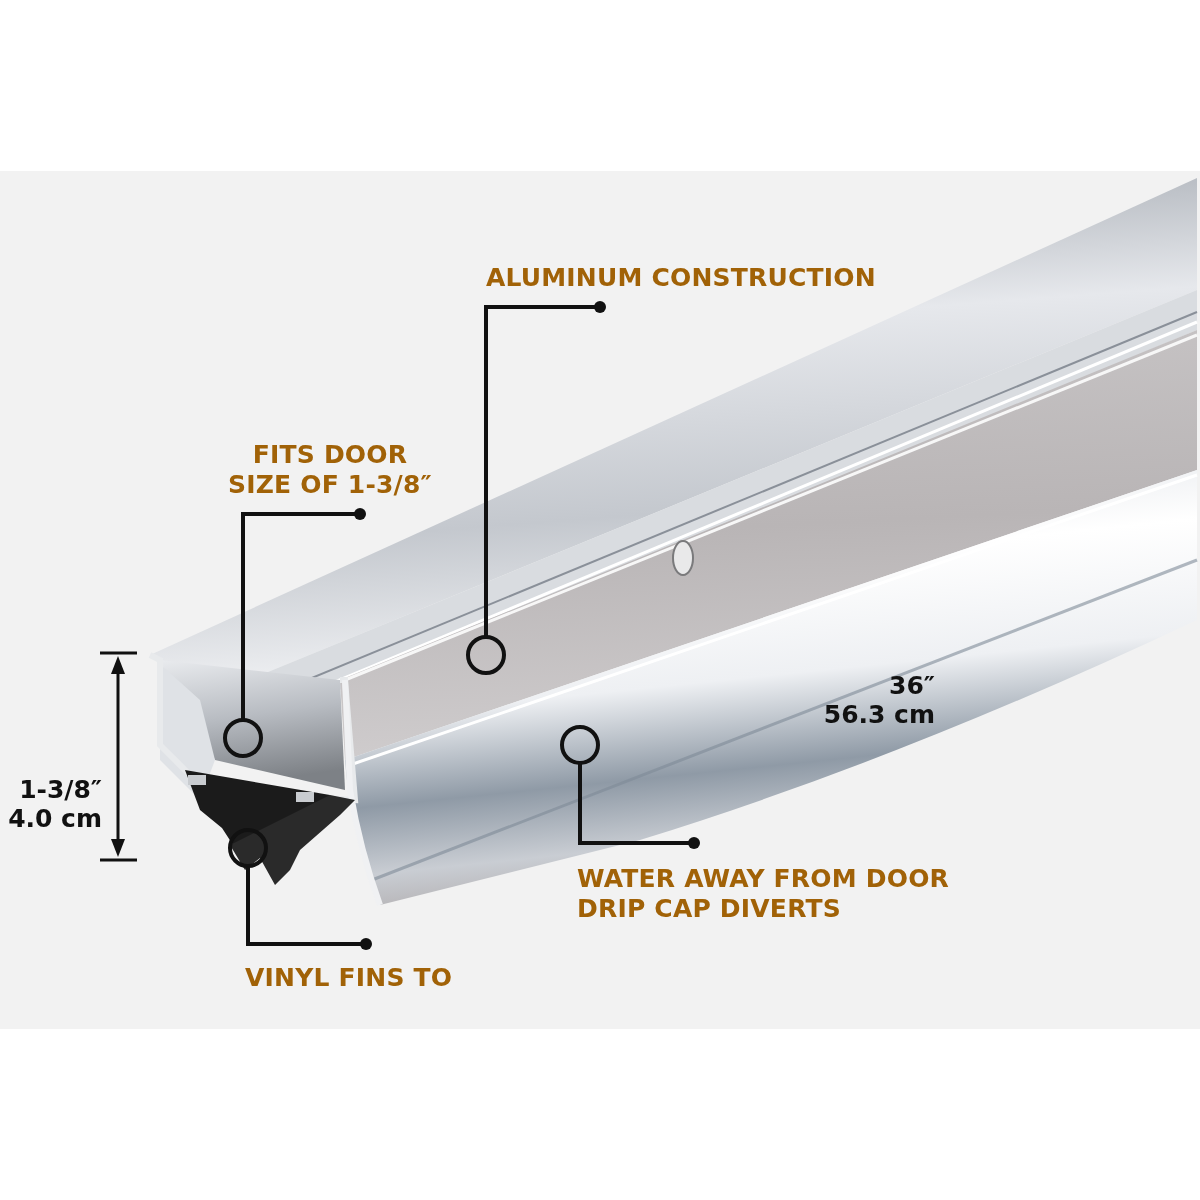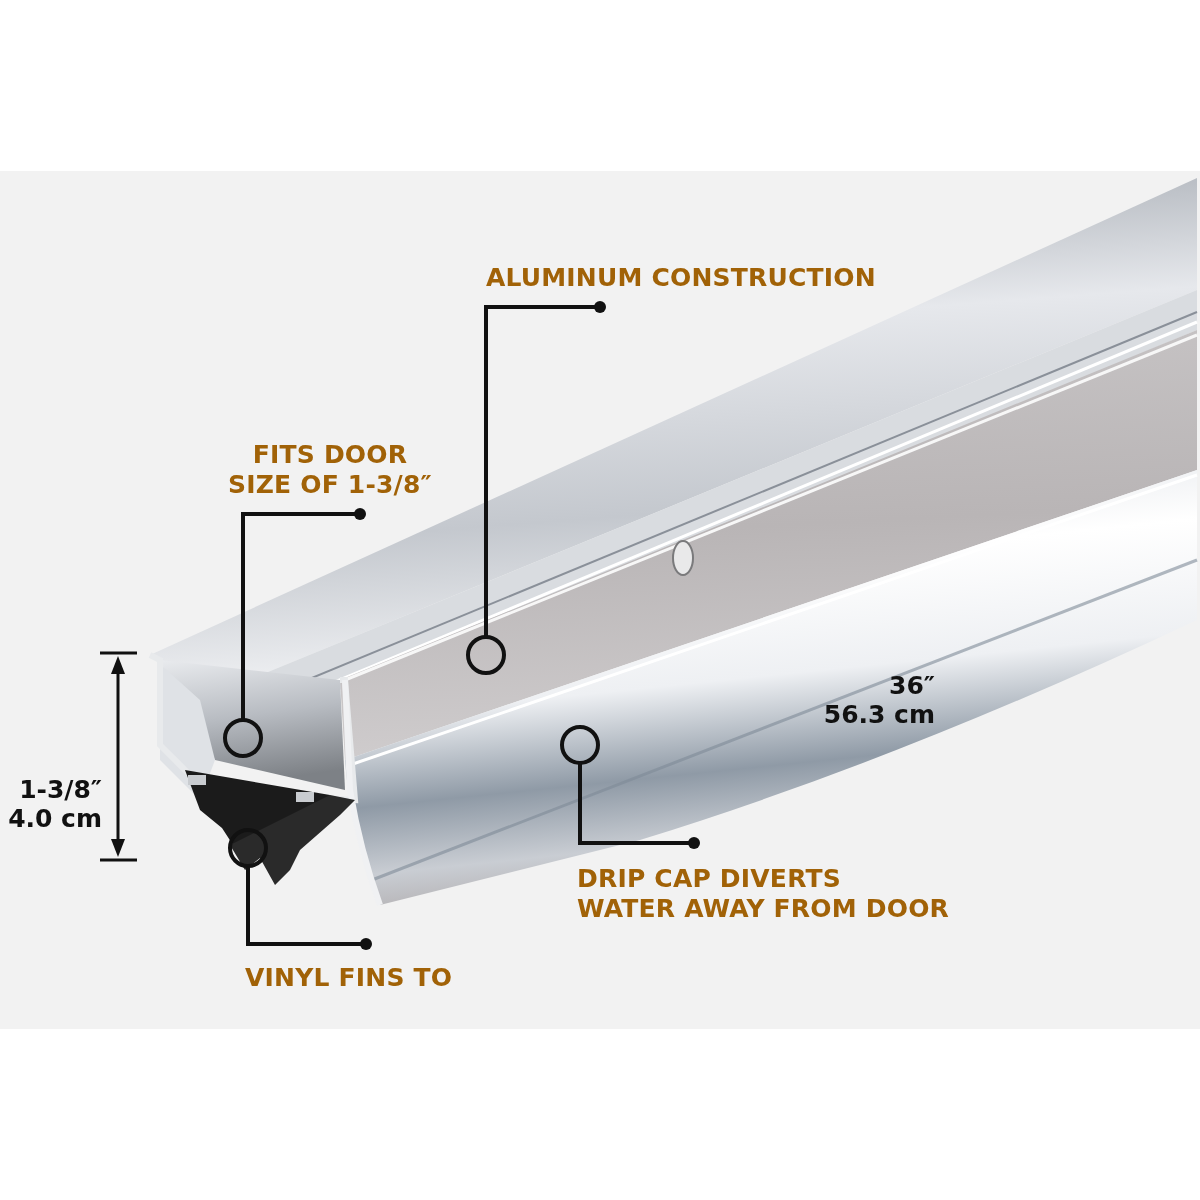--- a/index.html
+++ b/index.html
@@ -120,22 +120,22 @@
 <div class="label" style="left:486px; top:263px;">
   <span>ALUMINUM CONSTRUCTION</span>
 </div>
 
 <div class="label" style="left:228px; top:440px;text-align:center;">
   <span>FITS DOOR</span>
   <span>SIZE OF 1-3/8″</span>
 </div>
 
 <div class="label" style="left:577px; top:864px;">
+  <span>WATER AWAY FROM DOOR</span>
   <span>DRIP CAP DIVERTS</span>
-  <span>WATER AWAY FROM DOOR</span>
 </div>
 
 <div class="label" style="left:245px; top:963px;text-align:center;">
   <span>VINYL FINS TO</span>
 </div>
 
 <div class="dim" style="left:2px; top:743px; width:100px;margin-top:32px;">
   <span>1-3/8″</span>
   <span>4.0 cm</span>
 </div>

